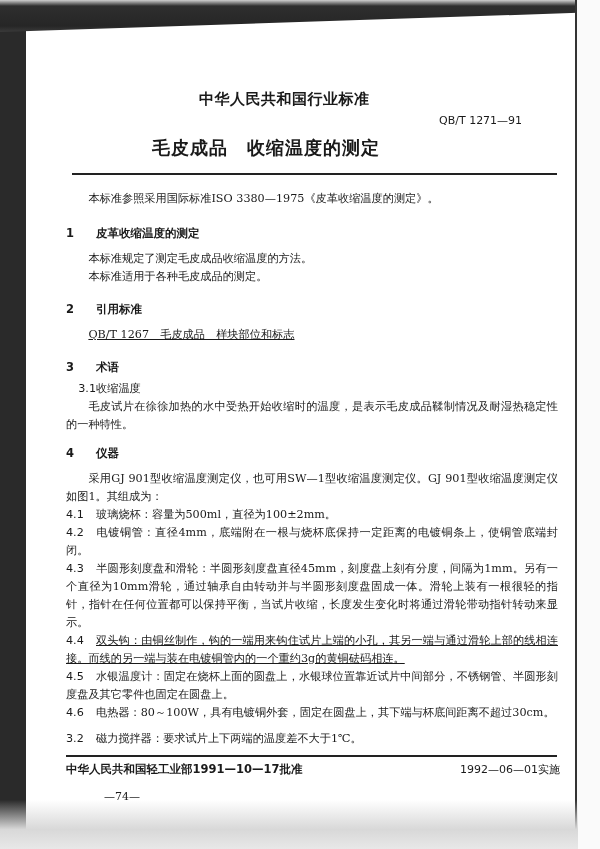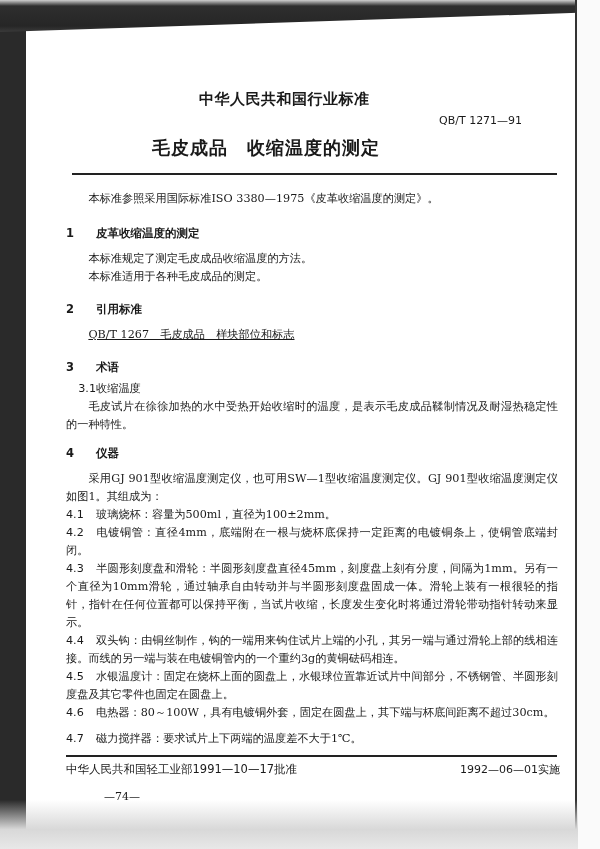--- a/index.html
+++ b/index.html
@@ -35,21 +35,21 @@
   }
   .sans { font-family: "DejaVu Sans", "Liberation Sans", sans-serif; }
   .abs { position: absolute; white-space: nowrap; }
   .std-org { left: 167px; top: 62px; font-size: 15px; font-weight: bold; letter-spacing: 0.5px; }
   .std-code { left: 407px; top: 86px; font-size: 11px; }
   .std-title { left: 120px; top: 108px; font-size: 18px; font-weight: bold; letter-spacing: 1px; }
   .hr-top { left: 40px; top: 145px; width: 485px; height: 2px; background: #222; }
   .para { font-size: 11.2px; line-height: 18px; }
   .heading { font-size: 11.5px; font-weight: bold; }
   .hr-bottom { left: 34px; top: 727px; width: 491px; height: 2px; background: #222; }
-  .footer-left { left: 34px; top: 734px; font-size: 11.5px; font-weight: normal; }
+  .footer-left { left: 34px; top: 734px; font-size: 11.5px; font-weight: bold; }
   .footer-right { left: 428px; top: 734px; font-size: 11px; }
   .page-num { left: 72px; top: 762px; font-size: 11px; }
   .body-block { position: absolute; left: 34px; width: 492px; font-size: 11.2px; line-height: 18px; white-space: normal; text-align: justify; }
   .indent { text-indent: 2em; }
   .num { display: inline-block; width: 30px; font-family: "DejaVu Sans", "Liberation Sans", sans-serif; }
 </style>
 </head>
 <body>
 
 <div class="scan-left"></div>
@@ -91,31 +91,31 @@
 
   <div class="body-block" style="top:478px;">
     <span class="num">4.1</span><span>玻璃烧杯：容量为500ml，直径为100±2mm。</span>
   </div>
   <div class="body-block" style="top:496px;">
     <span class="num">4.2</span><span>电镀铜管：直径4mm，底端附在一根与烧杯底保持一定距离的电镀铜条上，使铜管底端封闭。</span>
   </div>
   <div class="body-block" style="top:532px;">
     <span class="num">4.3</span><span>半圆形刻度盘和滑轮：半圆形刻度盘直径45mm，刻度盘上刻有分度，间隔为1mm。另有一个直径为10mm滑轮，通过轴承自由转动并与半圆形刻度盘固成一体。滑轮上装有一根很轻的指针，指针在任何位置都可以保持平衡，当试片收缩，长度发生变化时将通过滑轮带动指针转动来显示。</span>
   </div>
-  <div class="body-block" style="top:604px;">
+  <div class="body-block" style="top:604px;text-decoration:underline;">
     <span class="num">4.4</span><span>双头钩：由铜丝制作，钩的一端用来钩住试片上端的小孔，其另一端与通过滑轮上部的线相连接。而线的另一端与装在电镀铜管内的一个重约3g的黄铜砝码相连。</span>
   </div>
   <div class="body-block" style="top:640px;">
     <span class="num">4.5</span><span>水银温度计：固定在烧杯上面的圆盘上，水银球位置靠近试片中间部分，不锈钢管、半圆形刻度盘及其它零件也固定在圆盘上。</span>
   </div>
   <div class="body-block" style="top:676px;">
     <span class="num">4.6</span><span>电热器：80～100W，具有电镀铜外套，固定在圆盘上，其下端与杯底间距离不超过30cm。</span>
   </div>
   <div class="body-block" style="top:702px;">
-    <span class="num">4.7</span><span>磁力搅拌器：要求试片上下两端的温度差不大于1℃。</span>
+    <span class="num">3.2</span><span>磁力搅拌器：要求试片上下两端的温度差不大于1℃。</span>
   </div>
 
   <div class="abs hr-bottom"></div>
   <div class="abs footer-left sans">中华人民共和国轻工业部1991—10—17批准</div>
   <div class="abs footer-right sans">1992—06—01实施</div>
   <div class="abs page-num">—74—</div>
 </div>
 
 <div class="scan-bottom"></div>
 

